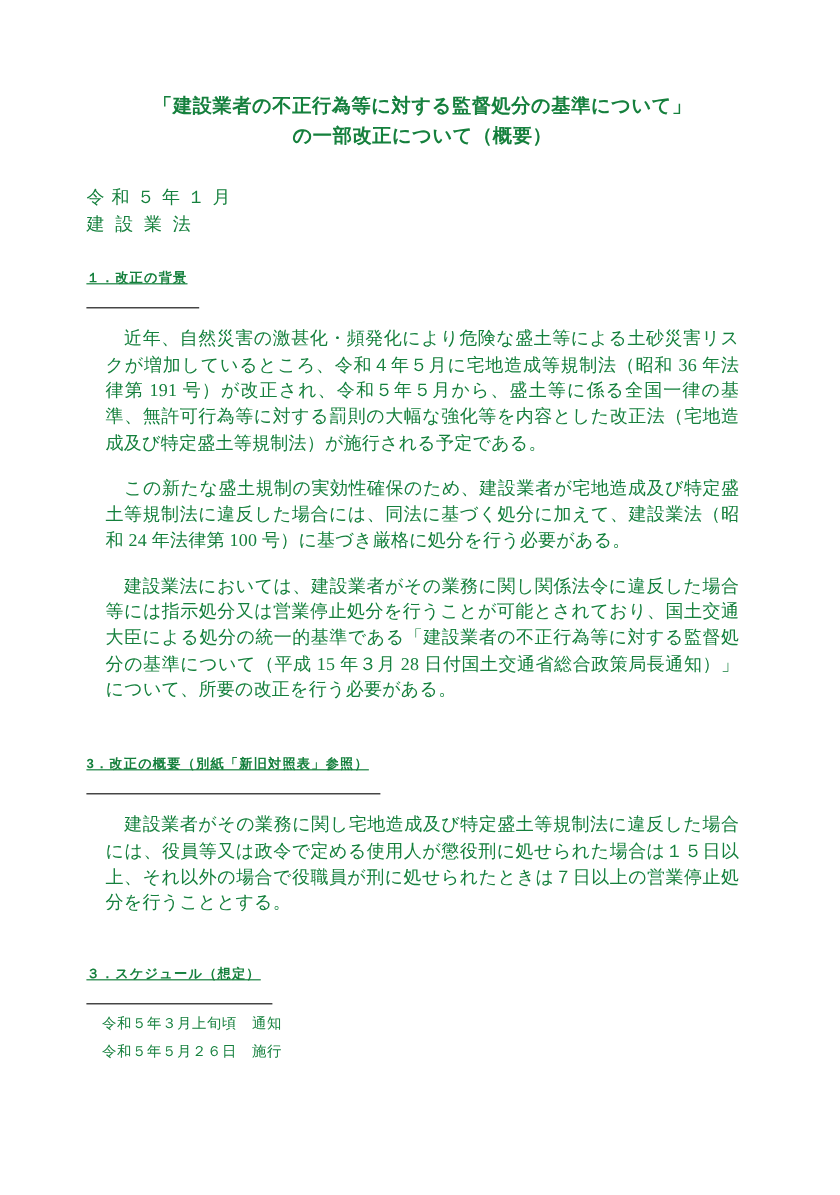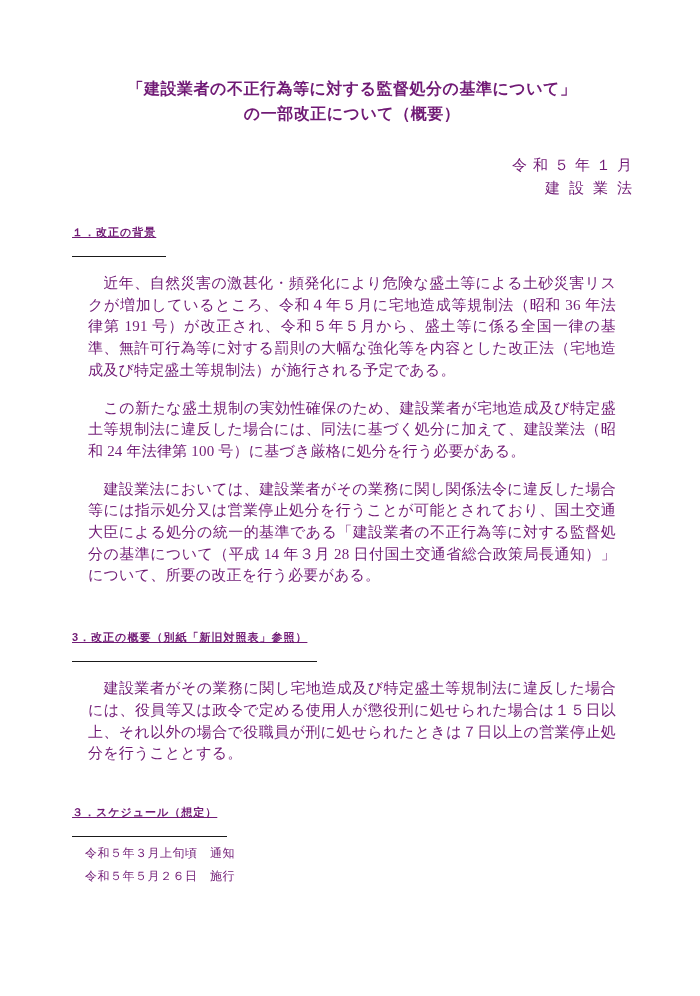--- a/index.html
+++ b/index.html
@@ -6,40 +6,40 @@
     margin: 0;
     padding: 0;
     background: #ffffff;
   }
   .page {
     position: relative;
     width: 700px;
     height: 996px;
     margin: 0 auto;
     background: #ffffff;
-    color: #701a75;
+    color: #15803d;
     overflow: hidden;
     font-family: "Liberation Serif", "DejaVu Serif", serif;
   }
   .content {
     padding: 76px 68px 0 72px; 
   }
   
   .doc-title {
     text-align: center;
     font-family: "Liberation Sans", "DejaVu Sans", sans-serif;
     font-weight: bold;
     font-size: 16px;
     line-height: 25px;
     letter-spacing: 0.5px;
   }
   
   .byline {
     margin-top: 27px;
-    text-align: right;
+    text-align: left;
     font-family: "Liberation Sans", "DejaVu Sans", sans-serif;
     font-size: 15px;
     line-height: 23px;
   }
   .byline .date {
     letter-spacing: 6px;
     margin-right: -6px; 
   }
   .byline .org {
     letter-spacing: 9px;
@@ -93,21 +93,21 @@
     <div class="byline">
       <div class="date">令和５年１月</div>
       <div class="org">建設業法</div>
     </div>
 
     <div class="section-1">
       <h2 class="sec-heading">１．改正の背景</h2>
       <div class="sec-body">
         <p class="para">　近年、自然災害の激甚化・頻発化により危険な盛土等による土砂災害リスクが増加しているところ、令和４年５月に宅地造成等規制法（昭和 36 年法律第 191 号）が改正され、令和５年５月から、盛土等に係る全国一律の基準、無許可行為等に対する罰則の大幅な強化等を内容とした改正法（宅地造成及び特定盛土等規制法）が施行される予定である。</p>
         <p class="para">　この新たな盛土規制の実効性確保のため、建設業者が宅地造成及び特定盛土等規制法に違反した場合には、同法に基づく処分に加えて、建設業法（昭和 24 年法律第 100 号）に基づき厳格に処分を行う必要がある。</p>
-        <p class="para">　建設業法においては、建設業者がその業務に関し関係法令に違反した場合等には指示処分又は営業停止処分を行うことが可能とされており、国土交通大臣による処分の統一的基準である「建設業者の不正行為等に対する監督処分の基準について（平成 14 年３月 28 日付国土交通省総合政策局長通知）」について、所要の改正を行う必要がある。</p>
+        <p class="para">　建設業法においては、建設業者がその業務に関し関係法令に違反した場合等には指示処分又は営業停止処分を行うことが可能とされており、国土交通大臣による処分の統一的基準である「建設業者の不正行為等に対する監督処分の基準について（平成 15 年３月 28 日付国土交通省総合政策局長通知）」について、所要の改正を行う必要がある。</p>
       </div>
     </div>
 
     <div class="section-2">
       <h2 class="sec-heading">3．改正の概要（別紙「新旧対照表」参照）</h2>
       <div class="sec-body">
         <p class="para">　建設業者がその業務に関し宅地造成及び特定盛土等規制法に違反した場合には、役員等又は政令で定める使用人が懲役刑に処せられた場合は１５日以上、それ以外の場合で役職員が刑に処せられたときは７日以上の営業停止処分を行うこととする。</p>
       </div>
     </div>
 

